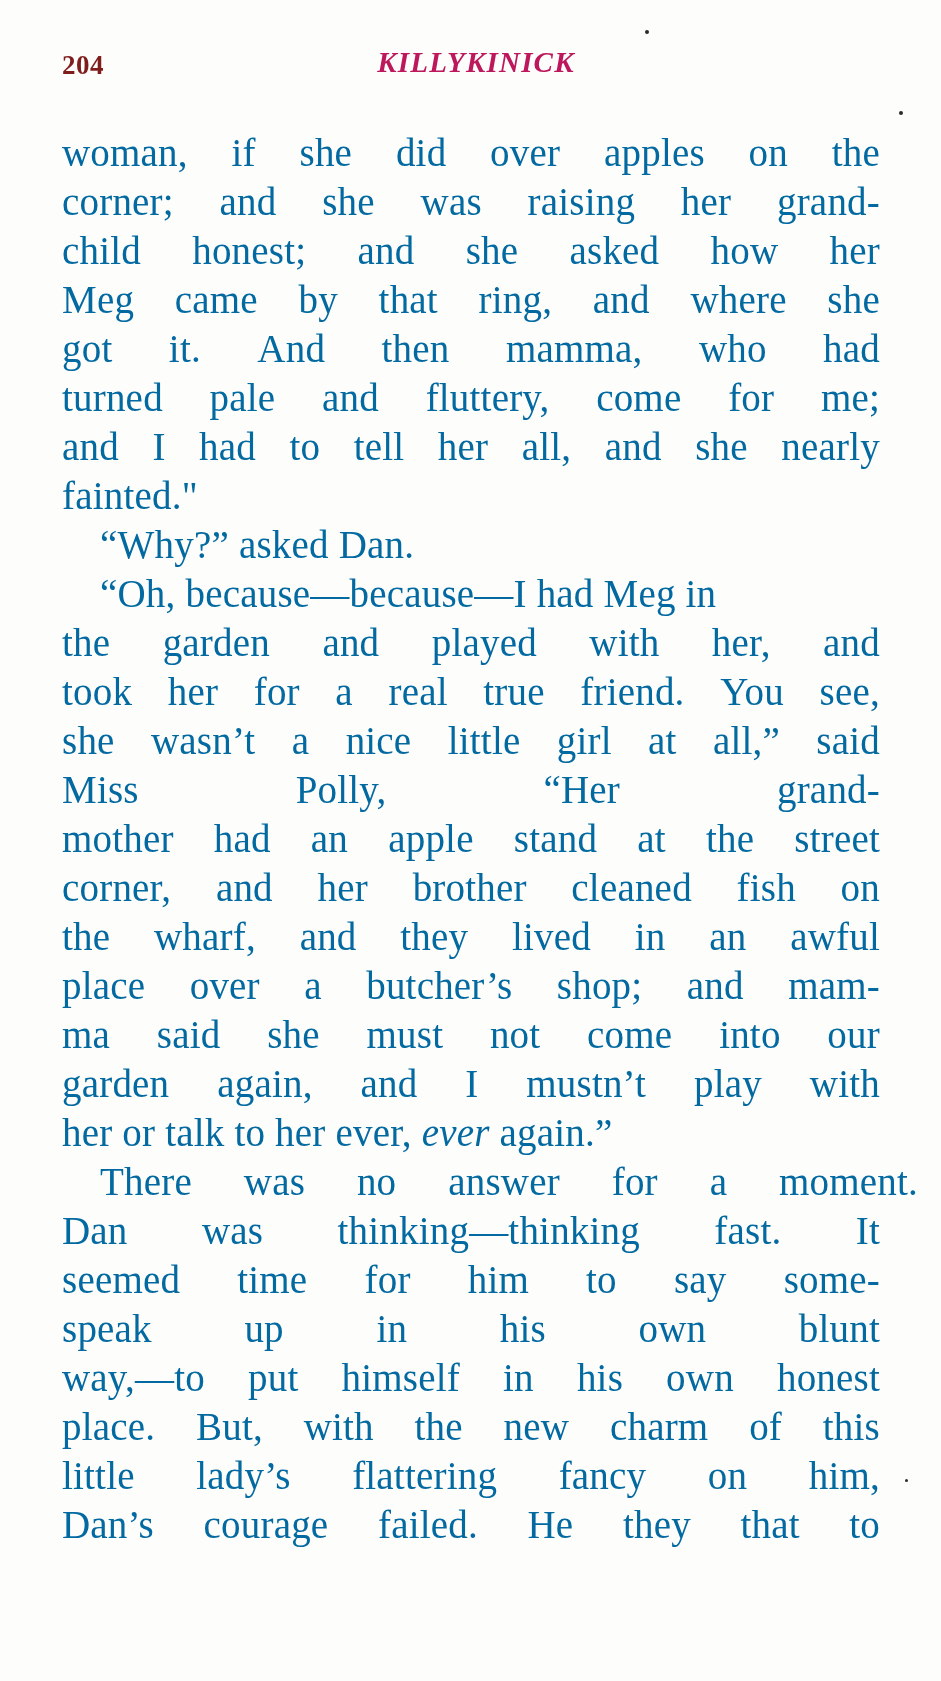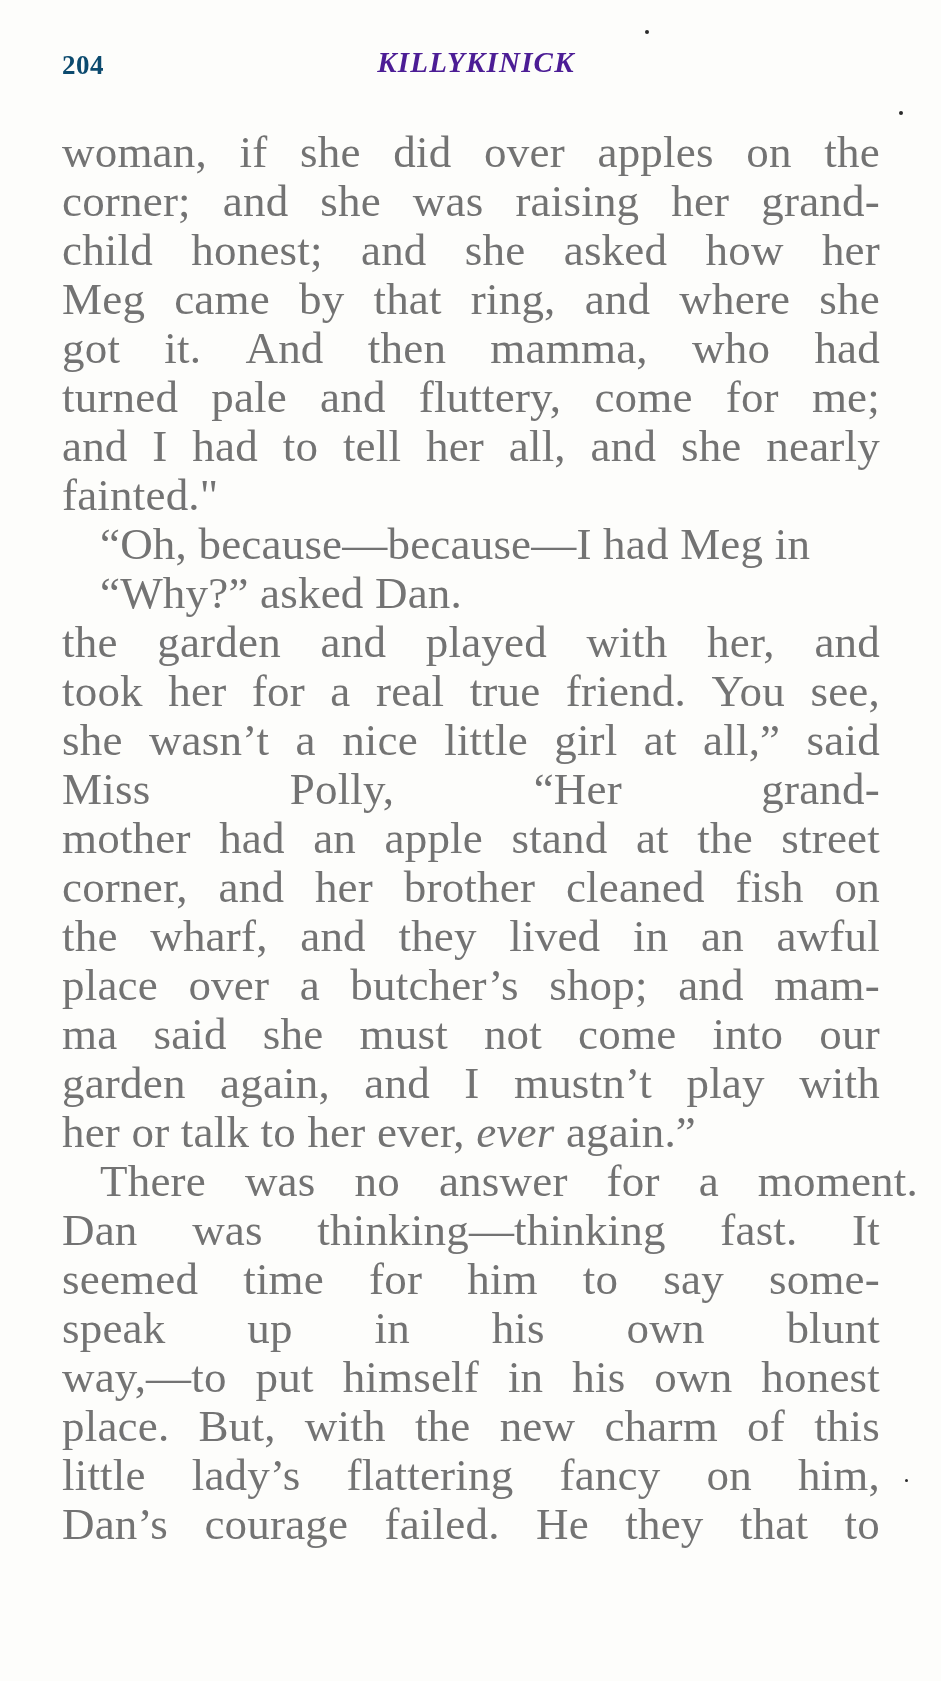--- a/index.html
+++ b/index.html
@@ -31,47 +31,47 @@
     height: 44px;
   }
   .page-number {
     position: absolute;
     left: 0;
     top: 4px;
     font-family: "Liberation Serif", serif;
     font-weight: bold;
     font-size: 27px;
     letter-spacing: 0.5px;
-    color: #0c4a6e;
+    color: #7f1d1d;
   }
   .running-title {
     position: absolute;
     left: 0;
     right: 0;
     top: 0;
     text-align: center;
     font-family: "Liberation Serif", serif;
     font-style: italic;
     font-weight: bold;
     font-size: 29px;
     letter-spacing: 1.2px;
-    color: #4c1d95;
+    color: #be185d;
     padding-left: 10px;
   }
   .body-text {
     position: absolute;
     top: 128px;
     left: 62px;
     width: 818px;
   }
   .line {
     font-family: "Liberation Serif", serif;
-    font-size: 45px;
+    font-size: 39px;
     line-height: 49px;
-    color: #737373;
+    color: #0369a1;
     white-space: nowrap;
     letter-spacing: 0.2px;
   }
   
   .line.just {
     display: flex;
     justify-content: space-between;
     width: 100%;
   }
   .line.just > span { white-space: pre; }
@@ -163,22 +163,22 @@
         <span>had</span>
         <span>to</span>
         <span>tell</span>
         <span>her</span>
         <span>all,</span>
         <span>and</span>
         <span>she</span>
         <span>nearly</span>
       </div>
       <div class="line left">fainted."</div>
+      <div class="line left indent">“Why?” asked Dan.</div>
       <div class="line left indent">“Oh, because—because—I had Meg in</div>
-      <div class="line left indent">“Why?” asked Dan.</div>
       <div class="line just">
         <span>the</span>
         <span>garden</span>
         <span>and</span>
         <span>played</span>
         <span>with</span>
         <span>her,</span>
         <span>and</span>
       </div>
       <div class="line just">

